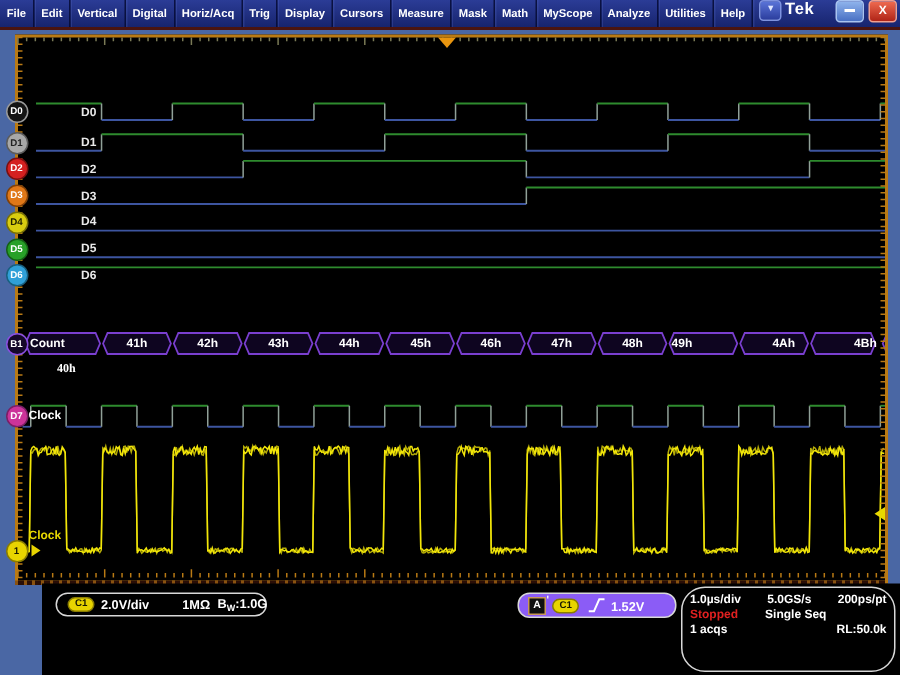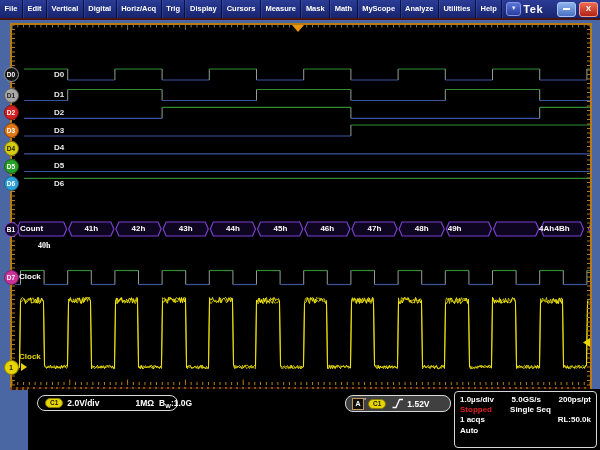--- a/index.html
+++ b/index.html
@@ -5,21 +5,21 @@
   html,body{margin:0;padding:0;background:#222;}
   #screen{
     position:relative;width:600px;height:450px;overflow:hidden;
     background:#4a67a4;font-family:"Liberation Sans",sans-serif;
     -webkit-font-smoothing:antialiased;
   }
   
   #menubar{
     position:absolute;left:0;top:0;width:600px;height:18px;
     background:linear-gradient(#2b3c96,#17246e);
-    display:flex;align-items:center;color:#fff;
+    display:flex;color:#fff;
   }
   .menu-item{
     font-size:7.5px;font-weight:700;padding:0 4.5px;height:18px;line-height:18px;
     border-right:1px solid rgba(5,10,50,.85);box-shadow:1px 0 0 rgba(90,110,200,.25);
     white-space:nowrap;cursor:default;
   }
   #menu-drop{
     width:13px;height:12px;margin-left:4px;border-radius:3px;
     background:linear-gradient(#5a74d8,#2c3e9e);border:1px solid #7f93e0;
     color:#dfe6ff;font-size:6px;line-height:11px;text-align:center;
@@ -62,37 +62,37 @@
   .pill{
     display:inline-block;background:#e8d400;color:#1a1a00;border:1px solid #8a7c00;
     border-radius:5px;font-size:6.5px;font-weight:700;padding:0 4px;line-height:8px;height:8px;
   }
   #ch-readout{
     position:absolute;left:37px;top:395px;width:141px;height:16px;background:#000;
     border:1px solid #d8d8d8;border-radius:8px;display:flex;align-items:center;
     color:#fff;font-size:8.5px;font-weight:700;padding:0 7px;box-sizing:border-box;z-index:6;
   }
   #ch-readout .scale{margin-left:4px;}
-  #ch-readout .imp{margin-left:36px;}
+  #ch-readout .imp{margin-left:22px;}
   #ch-readout .bw{margin-left:5px;}
   sub.bw-sub{font-size:6px;vertical-align:-2px;}
   #trig-readout{
-    position:absolute;left:345px;top:395px;width:106px;height:17px;background:#404040;
+    position:absolute;left:345px;top:395px;width:106px;height:17px;background:#8b5cf6;
     border:1px solid #d8d8d8;border-radius:8px;display:flex;align-items:center;
     color:#fff;font-size:8.5px;font-weight:700;padding:0 6px;box-sizing:border-box;z-index:6;
   }
   #trig-a-badge{
     width:10px;height:10px;border:1px solid #c89858;background:#101010;color:#fff;
     font-size:7px;line-height:9px;text-align:center;margin-right:4px;position:relative;
   }
   #trig-a-badge .tick{position:absolute;right:-3px;top:-3px;font-size:7px;color:#fff;}
   #trig-readout svg{margin:0 3px 0 5px;}
   #acq-panel{
     position:absolute;left:454px;top:391px;width:143px;height:57px;background:#000;
-    border:1px solid #d8d8d8;border-radius:4px;color:#fff;
+    border:1px solid #d8d8d8;border-radius:16px;color:#fff;
     font-size:8px;font-weight:700;padding:3px 5px;box-sizing:border-box;z-index:6;
   }
   .acq-row{display:flex;justify-content:space-between;line-height:10.2px;}
   .acq-row .red{color:#e02020;}
 </style>
 </head>
 <body>
 
 <div id="screen">
 
@@ -638,22 +638,22 @@
       <div class="bus-label" style="left: 38px; top: 239px; color: rgb(255, 255, 255); font-family: Liberation Serif, serif;">40h</div>
       <div class="bus-label" style="left: 67.7px; top: 222px; color: rgb(255, 255, 255); width: 47.2px;">41h</div>
       <div class="bus-label" style="left: 114.9px; top: 222px; color: rgb(255, 255, 255); width: 47.2px;">42h</div>
       <div class="bus-label" style="left: 162.1px; top: 222px; color: rgb(255, 255, 255); width: 47.2px;">43h</div>
       <div class="bus-label" style="left: 209.3px; top: 222px; color: rgb(255, 255, 255); width: 47.2px;">44h</div>
       <div class="bus-label" style="left: 256.5px; top: 222px; color: rgb(255, 255, 255); width: 48px;">45h</div>
       <div class="bus-label" style="left: 303.7px; top: 222px; color: rgb(255, 255, 255); width: 47.2px;">46h</div>
       <div class="bus-label" style="left: 350.9px; top: 222px; color: rgb(255, 255, 255); width: 47.2px;">47h</div>
       <div class="bus-label" style="left: 398.1px; top: 222px; color: rgb(255, 255, 255); width: 47.2px;">48h</div>
       <div class="bus-label" style="left: 431px; top: 222px; color: rgb(255, 255, 255); width: 47.2px;">49h</div>
-      <div class="bus-label" style="left: 515px; top: 222px; color: rgb(255, 255, 255); width: 63px;">4Ah</div>
-      <div class="bus-label" style="left: 539.7px; top: 222px; color: rgb(255, 255, 255); width: 44.8px;">4Bh</div>
+      <div class="bus-label" style="left: 491px; top: 222px; color: rgb(255, 255, 255); width: 63px;">4Ah</div>
+      <div class="bus-label" style="left: 539.7px; top: 222px; color: rgb(255, 255, 255); width: 44.8px; text-align: right;">4Bh</div>
     </div>
   <div id="tick-strip"></div>
 
   <div id="bottom-strip"></div>
 
   <div id="ch-readout">
     <span class="pill">C1</span>
     <span class="scale">2.0V/div</span>
     <span class="imp">1MΩ</span>
     <span class="bw"><span>B</span><sub class="bw-sub">W</sub><span>:1.0G</span></span>
@@ -676,17 +676,14 @@
     </div>
     <div class="acq-row">
       <span class="red">Stopped</span>
       <span>Single Seq</span>
       <span style="width:22px"></span>
     </div>
     <div class="acq-row">
       <span>1 acqs</span>
       <span>RL:50.0k</span>
     </div>
-    <div class="acq-row">
-      <span>Auto</span>
-    </div>
   </div>
 </div>
 
 </body></html>

